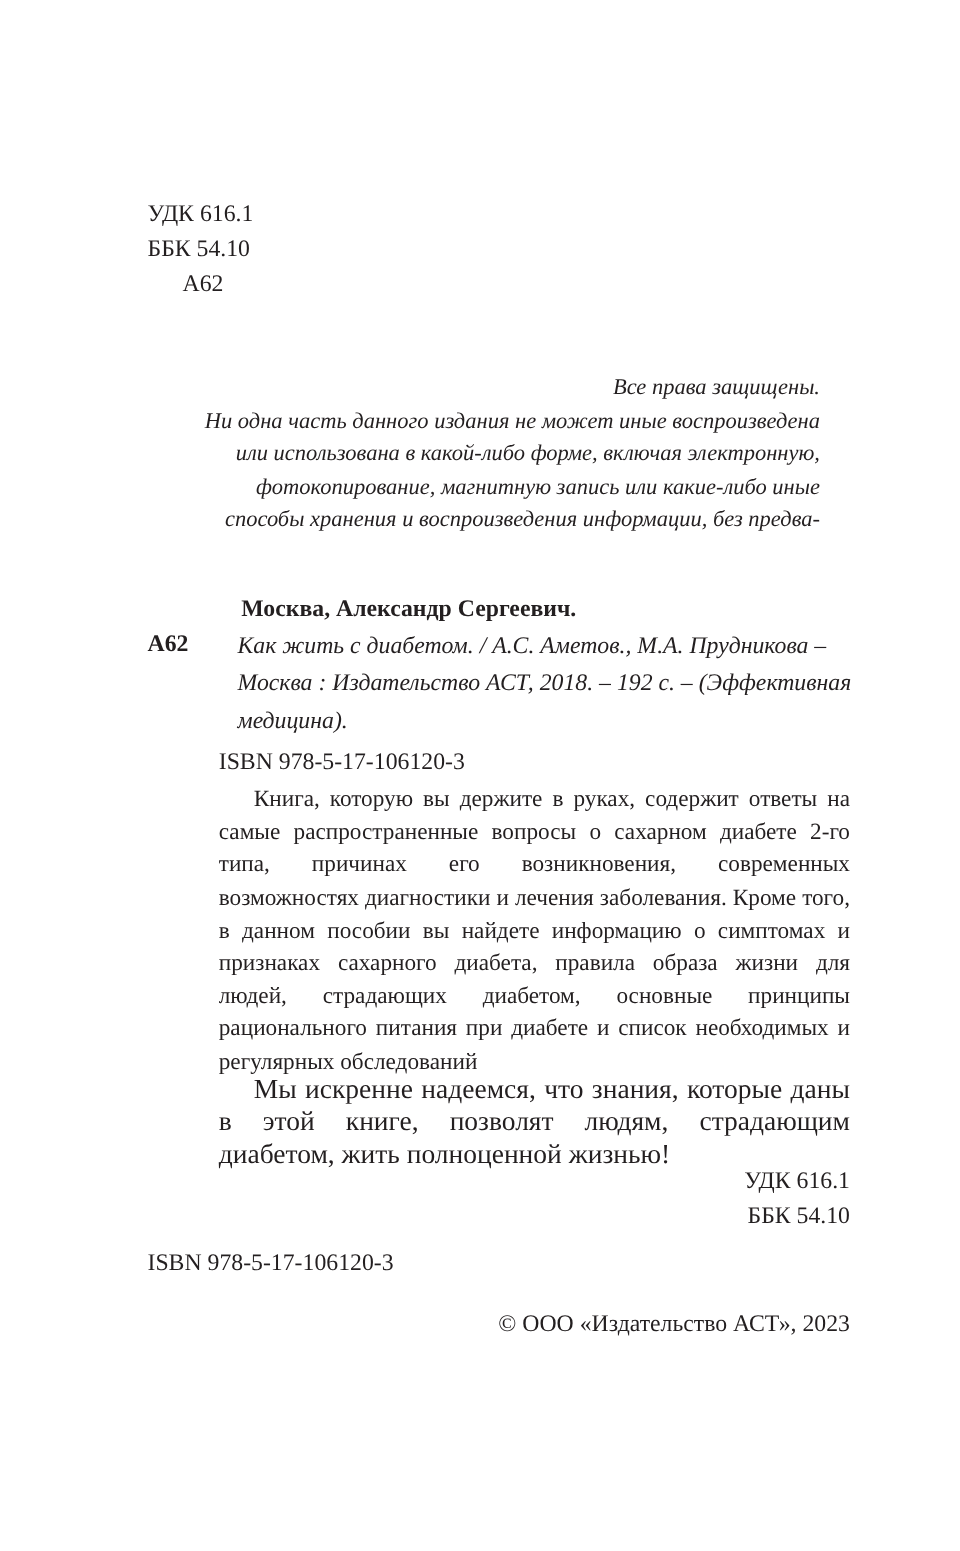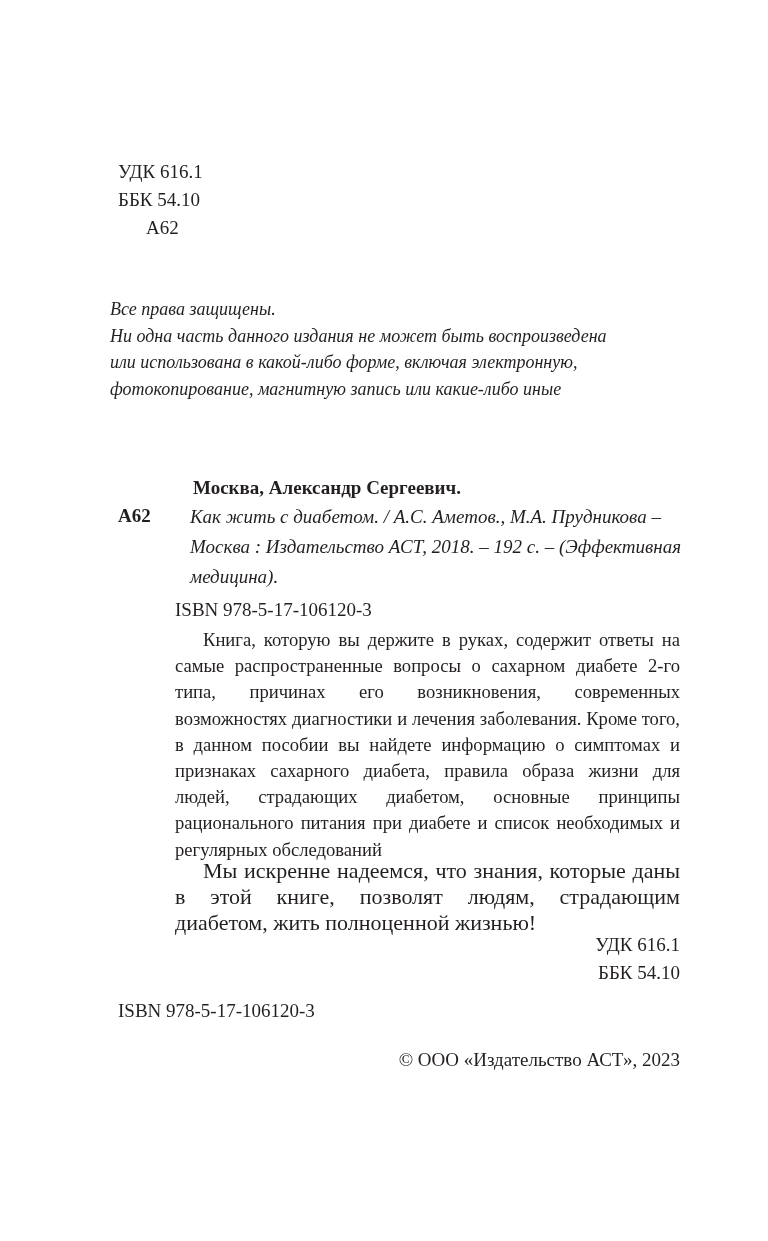--- a/index.html
+++ b/index.html
@@ -2,21 +2,21 @@
 <html><head>
 <meta charset="utf-8">
 <style>
   html, body { margin: 0; padding: 0; background: #ffffff; }
   body { width: 768px; height: 1241px; position: relative; overflow: hidden;
          font-family: "Liberation Serif", "DejaVu Serif", serif; color: #231f20; }
   .abs { position: absolute; }
   .codes { left: 118px; top: 158px; font-size: 19px; line-height: 28px; }
   .codes .indent { padding-left: 28px; }
   .rights { left: 110px; width: 546px; top: 296px; font-size: 18px; line-height: 26.5px;
-            font-style: italic; text-align: left; }
+            font-style: italic; text-align: right; }
   .author { left: 193px; top: 474px; font-size: 19px; font-weight: bold; line-height: 28px; }
   .cat-label { left: 118px; top: 502px; font-size: 19px; font-weight: bold; line-height: 28px; }
   .biblio { left: 190px; top: 502px; width: 505px; font-size: 19px; line-height: 30px; font-style: italic; }
   .isbn1 { left: 175px; top: 596px; font-size: 19px; line-height: 28px; }
   .annot { left: 175px; top: 627px; width: 505px; font-size: 18.6px; line-height: 26.2px;
            text-align: justify; }
   .annot p { margin: 0; text-indent: 28px; }
   .annot2 { left: 175px; top: 858px; width: 505px; font-size: 22px; line-height: 26.2px;
             text-align: justify; }
   .annot2 p { margin: 0; text-indent: 28px; }
@@ -28,23 +28,24 @@
 <body>
 
 <div class="abs codes">
   <div>УДК 616.1</div>
   <div>ББК 54.10</div>
   <div class="indent">А62</div>
 </div>
 
 <div class="abs rights">
   <div>Все права защищены.</div>
-  <div>Ни одна часть данного издания не может быть воспроизведена</div>
+  <div>Ни одна часть данного издания не может иные воспроизведена</div>
   <div>или использована в какой-либо форме, включая электронную,</div>
   <div>фотокопирование, магнитную запись или какие-либо иные</div>
+  <div>способы хранения и воспроизведения информации, без предва-</div>
 </div>
 
 <div class="abs author">Москва, Александр Сергеевич.</div>
 <div class="abs cat-label">А62</div>
 <div class="abs biblio">Как жить с диабетом. / А.С. Аметов., М.А. Прудникова – Москва : Издательство АСТ, 2018. – 192 с. – (Эффективная медицина).</div>
 <div class="abs isbn1">ISBN 978-5-17-106120-3</div>
 
 <div class="abs annot">
   <p>Книга, которую вы держите в руках, содержит ответы на самые распространенные вопросы о сахарном диабете 2-го типа, причинах его возникновения, современных возможностях диагностики и лечения заболевания. Кроме того, в данном пособии вы найдете информацию о симптомах и признаках сахарного диабета, правила образа жизни для людей, страдающих диабетом, основные принципы рационального питания при диабете и список необходимых и регулярных обследований</p>
 </div>

